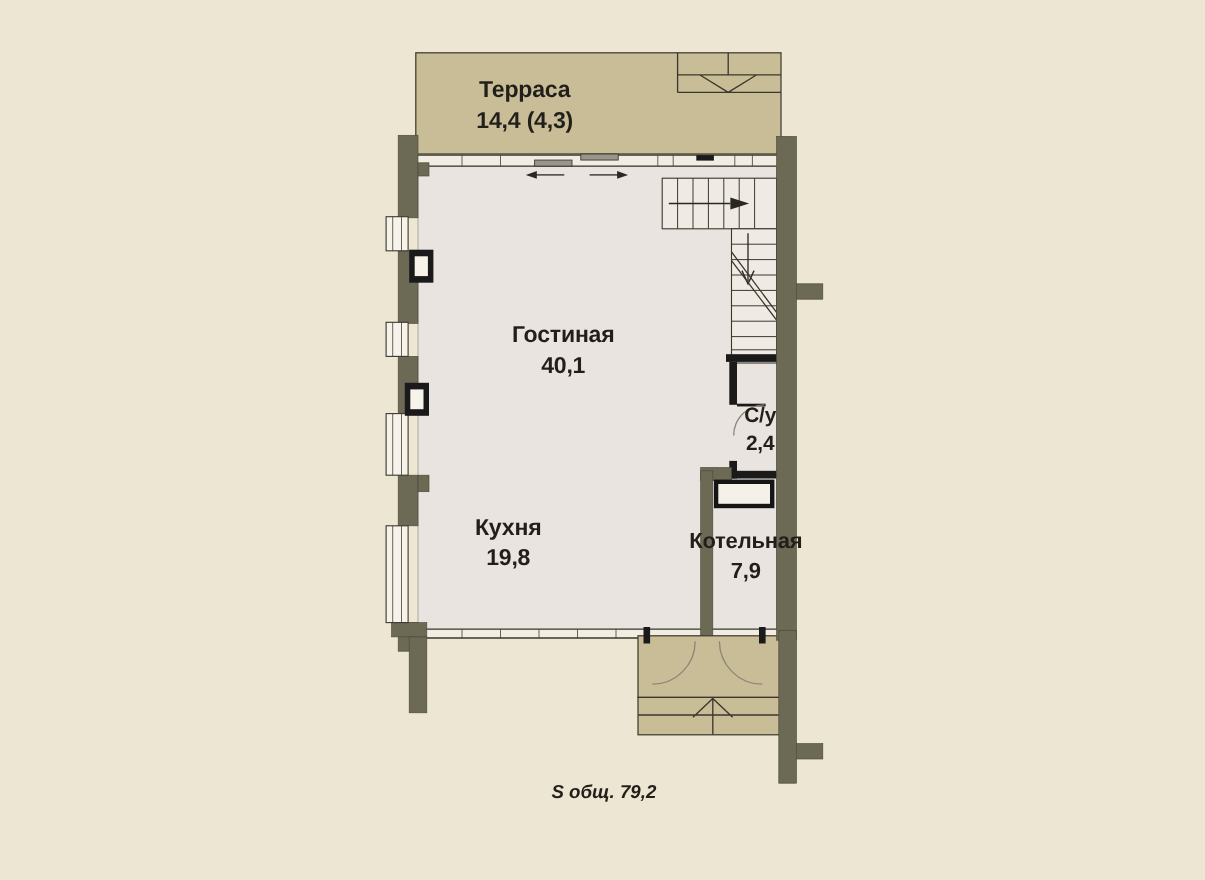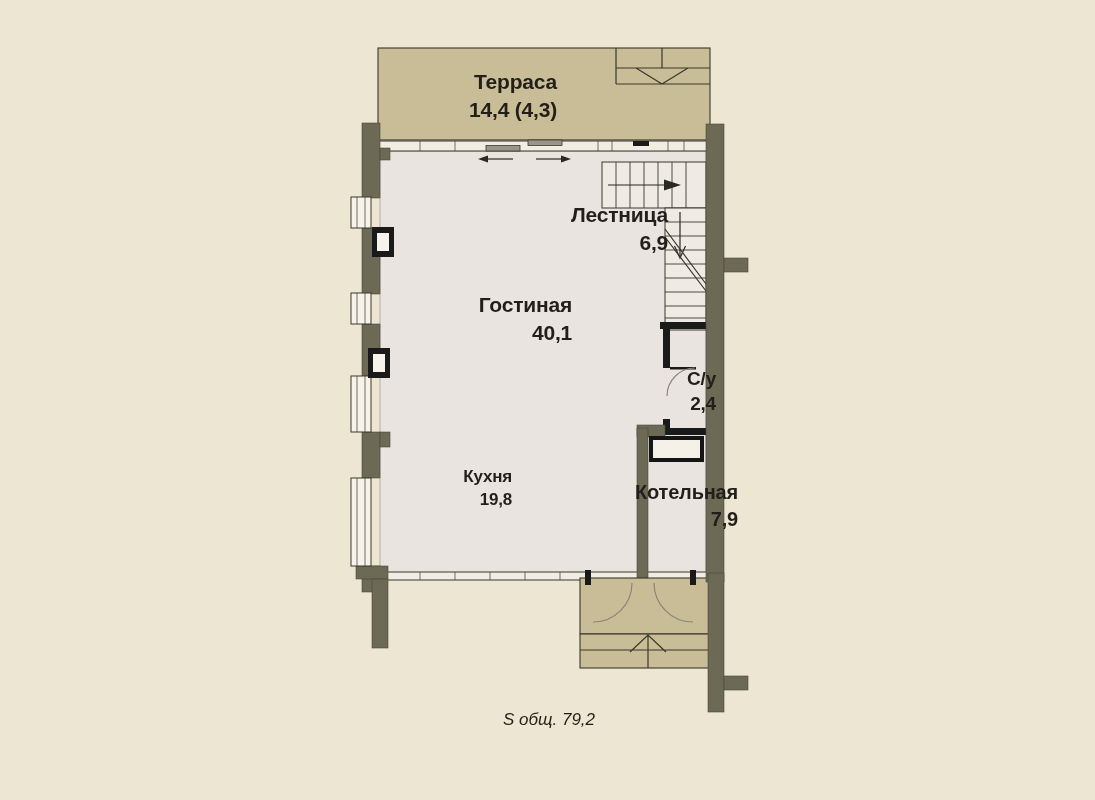--- a/index.html
+++ b/index.html
@@ -22,31 +22,31 @@
   .winline      { stroke: var(--line, #3A382C); stroke-width: 0.7; fill: none; }
   .flight       { fill: #EFEBE4; stroke: #3A382C; stroke-width: 1; }
   .tread        { stroke: #3A382C; stroke-width: 0.9; fill: none; }
   .ln           { stroke: var(--line, #3A382C); stroke-width: 1.2; fill: none; }
   .arrowln      { stroke: #2A2822; stroke-width: 1.2; fill: none; }
   .arrowhd      { fill: #2A2822; }
   .arc          { stroke: #8A8578; stroke-width: 1.2; fill: none; }
 
   .room-label {
     position: absolute;
-    text-align: right;
+    text-align: center;
     font-weight: 700;
     color: var(--label-text, #221F1B);
     line-height: 1.33;
     letter-spacing: -0.2px;
     white-space: nowrap;
   }
   .total-label {
     position: absolute;
     font-style: italic;
-    font-weight: 400;
+    font-weight: 700;
     font-size: 17px;
     color: var(--label-text, #221F1B);
     text-align: center;
     white-space: nowrap;
   }
 </style>
 </head>
 <body>
 
 <div class="canvas">
@@ -162,36 +162,32 @@
       <rect class="wall" x="708" y="573" width="16" height="139"></rect>
       <rect class="wall" x="724" y="676" width="24" height="14"></rect>
     </g>
   </svg>
 
   <div class="room-label" style="left:397px; top:68px; width:160px; font-size:21px;">
     <div>Терраса</div>
     <div>14,4 (4,3)</div>
   </div>
 
-  <div class="room-label" style="left:548px; top:201px; width:120px; font-size:21px;">
-    <div>Лестница</div>
-    <div>6,9</div>
-  </div>
 
   <div class="room-label" style="left:452px; top:291px; width:120px; font-size:21px;">
     <div>Гостиная</div>
     <div>40,1</div>
   </div>
 
   <div class="room-label" style="left:666px; top:366px; width:50px; font-size:19px;">
     <div>С/у</div>
     <div>2,4</div>
   </div>
 
-  <div class="room-label" style="left:412px; top:466px; width:100px; font-size:17px;">
+  <div class="room-label" style="left:412px; top:466px; width:100px; font-size:21px;">
     <div>Кухня</div>
     <div>19,8</div>
   </div>
 
   <div class="room-label" style="left:618px; top:479px; width:120px; font-size:20px;">
     <div>Котельная</div>
     <div>7,9</div>
   </div>
 
 

